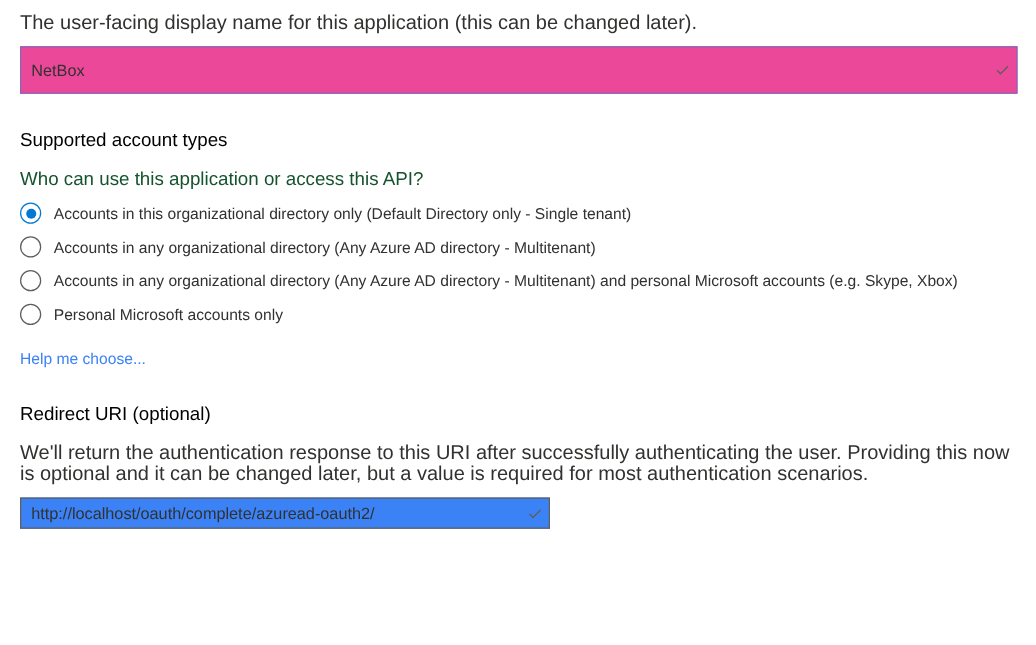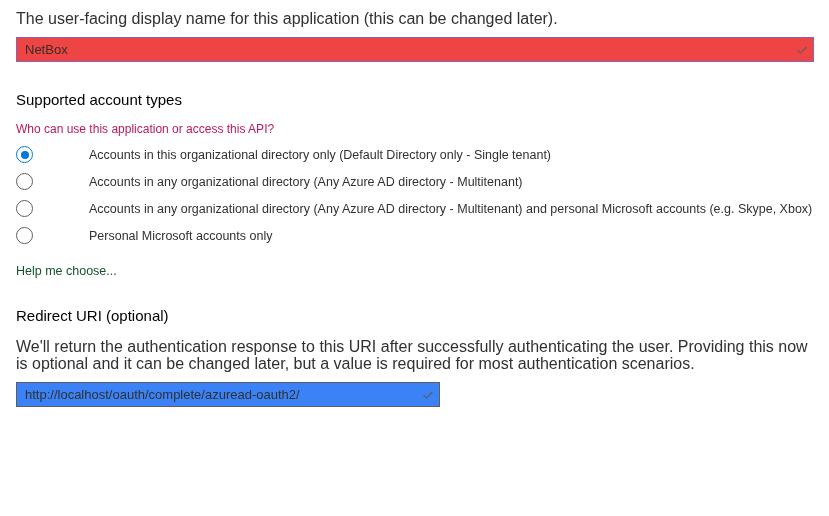--- a/index.html
+++ b/index.html
@@ -32,25 +32,25 @@
   }
   .help-text {
     font-size: 16px;
     color: #323130;
     line-height: 17px;
     margin: 0 0 10px 0;
   }
   .text-input-wrap {
     position: relative;
     width: 798px;
-    height: 25px;
+    height: 38px;
     border: 1px solid #8a2be2;
     border-color: #605e9e;
     box-sizing: border-box;
-    background: #ef4444;
+    background: #ec4899;
     display: flex;
     align-items: center;
   }
   .text-input-wrap.purple {
     border: 1px solid #8764b8;
   }
   .text-input {
     border: none;
     outline: none;
     flex: 1;
@@ -69,30 +69,29 @@
     color: #605e5c;
     flex: 0 0 auto;
   }
   .section-title {
     font-size: 15px;
     color: #000000;
     margin: 28px 0 12px 0;
     line-height: 20px;
   }
   .question {
-    font-size: 12px;
-    color: #be185d;
+    font-size: 15px;
+    color: #14532d;
     margin: 0 0 10px 0;
   }
   .radio-row {
     display: flex;
     align-items: center;
     margin-bottom: 10px;
     cursor: default;
-    gap: 46px;
   }
   .radio {
     width: 17px;
     height: 17px;
     border-radius: 50%;
     border: 1px solid #605e5c;
     box-sizing: border-box;
     margin-right: 10px;
     flex: 0 0 auto;
     position: relative;
@@ -113,21 +112,21 @@
     margin-top: -4px;
     border-radius: 50%;
     background: #0078d4;
   }
   .radio-label {
     font-size: 12.5px;
     color: #323130;
     line-height: 16px;
   }
   .link {
-    color: #14532d;
+    color: #3b82f6;
     font-size: 12.5px;
     text-decoration: none;
     display: inline-block;
     margin-top: 10px;
   }
   .redirect-row {
     display: flex;
     align-items: center;
     margin-top: 4px;
   }

